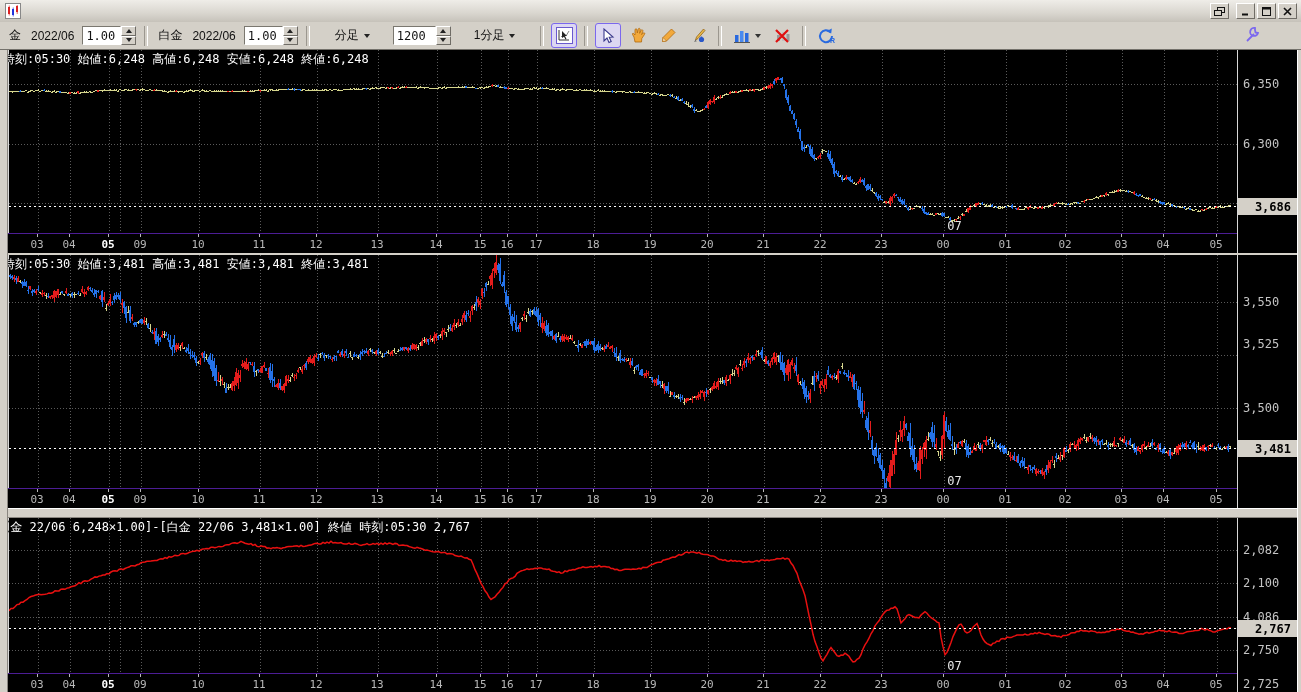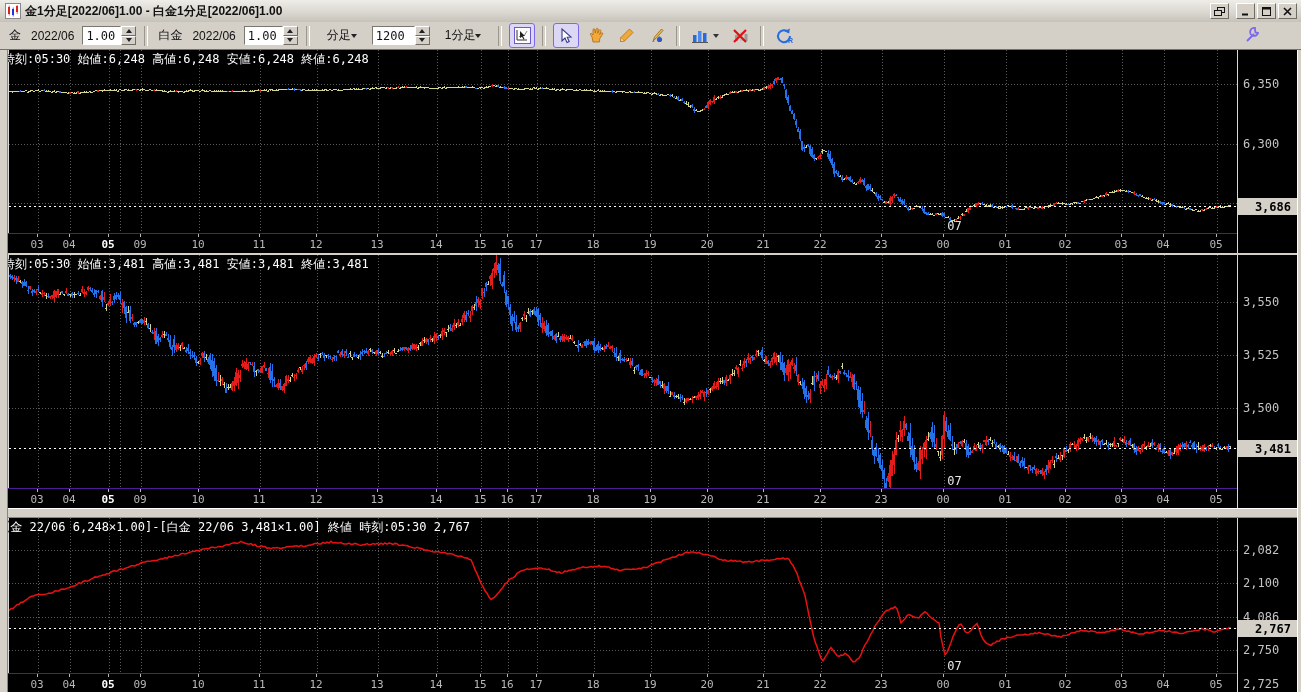--- a/index.html
+++ b/index.html
@@ -24,21 +24,21 @@
   .spin{display:flex;height:19px;margin:0 3px;}
   .spin .val{background:#fff;border:1px solid;border-color:#7a776f #fff #fff #7a776f;
     width:34px;height:17px;font-size:12px;display:flex;align-items:center;padding-left:3px;
     font-family:"DejaVu Sans Mono",monospace;}
   .spin .arrows{display:flex;flex-direction:column;width:15px;}
   .spin .arrows div{flex:1;background:#d4d0c8;border:1px solid;border-color:#fff #6f6c66 #6f6c66 #fff;
     display:flex;align-items:center;justify-content:center;box-sizing:border-box;}
   .tri-up{width:0;height:0;border-left:3px solid transparent;border-right:3px solid transparent;border-bottom:4px solid #222;}
   .tri-dn{width:0;height:0;border-left:3px solid transparent;border-right:3px solid transparent;border-top:4px solid #222;}
   .tb-sep{width:2px;height:20px;border-left:1px solid #9b978f;border-right:1px solid #fff;margin:0 5px;}
-  .drop{display:flex;align-items:center;padding:2px 6px;margin:0 6px;white-space:nowrap;}
+  .drop{display:flex;align-items:center;gap:5px;padding:2px 6px;margin:0 14px;white-space:nowrap;}
   .drop .tri-dn{border-top-color:#222;}
   .tb-btn{width:24px;height:23px;display:flex;align-items:center;justify-content:center;margin:0 2px;border:1px solid transparent;}
   .tb-btn.sel{border:1px solid #7b68ee;border-radius:3px;background:#dcd7f2;}
   .wrench{position:absolute;right:40px;top:3px;}
   
   .panel-plot{position:absolute;left:8px;width:1229px;background:#000;border-left:1px solid #d8d8d8;box-sizing:content-box;z-index:5;}
   .panel-axis{position:absolute;left:8px;width:1229px;background:#000;border-top:1px solid #4c1d95;z-index:5;}
   .panel-scale{position:absolute;left:1237px;width:60px;background:#000;border-left:1px solid #d8d8d8;z-index:6;}
   .info-line{position:absolute;left:3px;top:1px;font-size:12px;color:#fff;white-space:nowrap;
     font-family:"DejaVu Sans Mono","Liberation Sans",monospace;
@@ -61,21 +61,20 @@
 <div class="titlebar">
   <svg class="title-icon" viewBox="0 0 16 16">
     <rect x="0.5" y="0.5" width="15" height="15" fill="#fff" stroke="#888"></rect>
     <rect x="3" y="4" width="2" height="7" fill="#d22"></rect>
       <rect x="3.8" y="2.5" width="0.7" height="10" fill="#d22"></rect>
     <rect x="7" y="6" width="2" height="6" fill="#23d"></rect>
       <rect x="7.8" y="4.5" width="0.7" height="9" fill="#23d"></rect>
     <rect x="11" y="3" width="2" height="6" fill="#d22"></rect>
       <rect x="11.8" y="2" width="0.7" height="9" fill="#d22"></rect>
   </svg>
-  <span class="title-text">金1分足[2022/06]1.00 - 白金1分足[2022/06]1.00</span>
   <div class="win-btns">
     <div class="win-btn first">
       <svg width="11" height="9" viewBox="0 0 11 9">
           <rect x="3.5" y="0.5" width="7" height="5" fill="#d4d0c8" stroke="#111"></rect>
           <rect x="0.5" y="3.5" width="7" height="5" fill="#d4d0c8" stroke="#111"></rect>
         </svg>
     </div>
     <div class="win-btn">
       <svg width="9" height="9" viewBox="0 0 9 9">
           <rect x="1" y="6.5" width="6" height="2" fill="#111"></rect>
@@ -2826,21 +2825,21 @@
     <div class="x-label" style="left:1057px">02</div>
     <div class="x-tickmark" style="left:1113px"></div>
     <div class="x-label" style="left:1113px">03</div>
     <div class="x-tickmark" style="left:1155px"></div>
     <div class="x-label" style="left:1155px">04</div>
     <div class="x-tickmark" style="left:1208px"></div>
     <div class="x-label" style="left:1208px">05</div>
   </div>
 <div id="panel1-scale" class="panel-scale" style="top: 255px; height: 253px;">
     <div class="scale-tick" style="top:40px">3,550</div>
-    <div class="scale-tick" style="top:93px">3,525</div>
+    <div class="scale-tick" style="top:82px">3,525</div>
     <div class="scale-tick" style="top:146px">3,500</div>
   <div class="price-box" id="pbox1" style="top: 185px; padding-left: 12px;">3,481</div>
 </div>
 
 <div id="panel2-plot" class="panel-plot" style="top: 518px; height: 155px;">
     <svg width="1229" height="155" shape-rendering="crispEdges">
       <line x1="29.5" y1="0" x2="29.5" y2="155" stroke="#5a5a5a" stroke-dasharray="1,2"></line>
       <line x1="61.5" y1="0" x2="61.5" y2="155" stroke="#5a5a5a" stroke-dasharray="1,2"></line>
       <line x1="100.5" y1="0" x2="100.5" y2="155" stroke="#5a5a5a" stroke-dasharray="1,2"></line>
       <line x1="132.5" y1="0" x2="132.5" y2="155" stroke="#5a5a5a" stroke-dasharray="1,2"></line>

